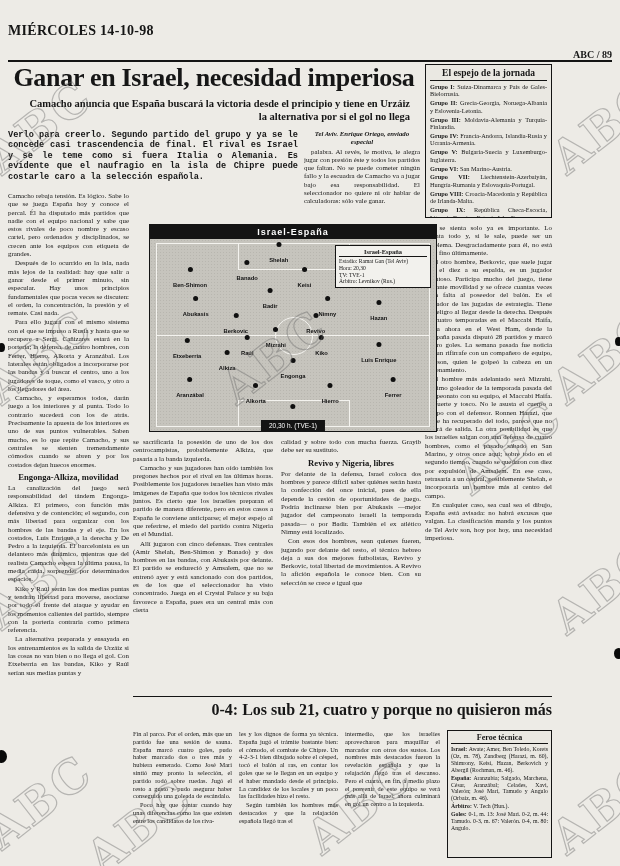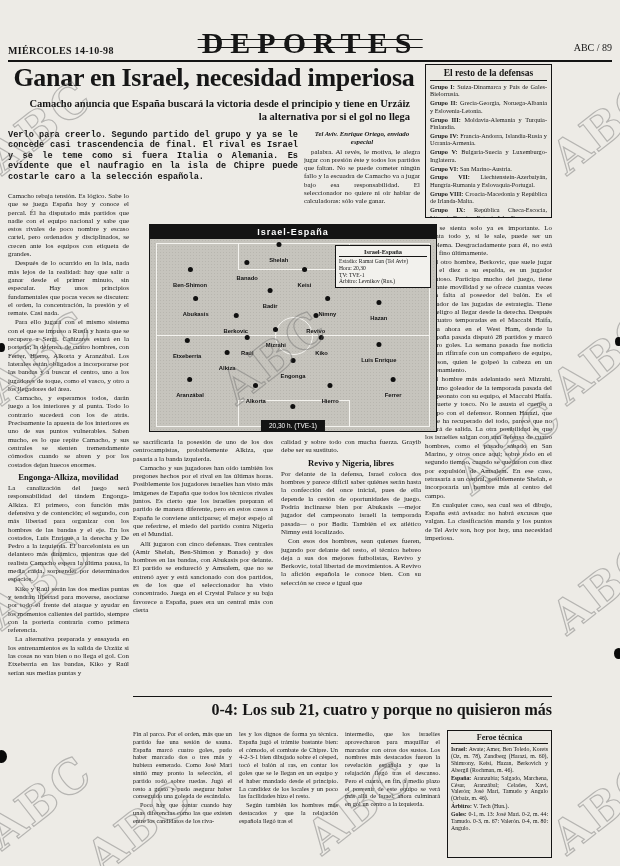--- a/index.html
+++ b/index.html
@@ -4,22 +4,22 @@
 <style>
   html,body{margin:0;padding:0;}
   .page{
     position:relative; width:620px; height:866px;
     background:#edebe6; overflow:hidden;
     font-family:"Liberation Serif","DejaVu Serif",serif;
     color:#161616;
   }
   
   .masthead{position:absolute;left:8px;right:8px;top:24px;height:36px;border-bottom:2px solid #141414;}
-  .m-date{position:absolute;left:0;bottom:4px;font-size:10px;font-weight:bold;letter-spacing:.3px;}
-  .m-folio{position:absolute;right:0;bottom:7px;font-size:10px;font-weight:normal;}
+  .m-date{position:absolute;left:0;bottom:21px;font-size:14px;font-weight:bold;letter-spacing:.3px;}
+  .m-folio{position:absolute;right:0;bottom:0;font-size:10px;font-weight:bold;}
   .m-section{
     position:absolute;left:50%;bottom:0;transform:translateX(-50%);
     font-size:30px;font-weight:bold;letter-spacing:7px;line-height:34px;
     background-image:linear-gradient(#141414,#141414),linear-gradient(#141414,#141414);
     background-repeat:no-repeat;background-size:100% 1px,100% 1px;
     background-position:0 13px,0 21px;
     padding:0 4px;
   }
   
   .headline{position:absolute;left:8px;top:64px;width:412px;font-size:26px;font-weight:bold;text-align:center;line-height:28px;letter-spacing:-.3px;}
@@ -81,35 +81,34 @@
   .h3{right:-2px;top:337px;width:7px;height:9px;}
   .h4{right:-3px;top:648px;width:9px;height:11px;}
 </style>
 </head>
 <body>
 
 <div class="page">
 
   <div class="masthead">
     <span class="m-date">MIÉRCOLES 14-10-98</span>
-    <span class="m-section">DEPORTES</span>
     <span class="m-folio">ABC / 89</span>
   </div>
 
   <h1 class="headline" style="margin:0;">Ganar en Israel, necesidad imperiosa</h1>
   <div class="subhead">Camacho anuncia que España buscará la victoria desde el principio y tiene en Urzáiz la alternativa por si el gol no llega</div>
   <div class="lead">Verlo para creerlo. Segundo partido del grupo y ya se le concede casi trascendencia de final. El rival es Israel y se le teme como si fuera Italia o Alemania. Es evidente que el naufragio en la isla de Chipre puede costarle caro a la selección española.</div>
 
   <div class="byline-block col">
     <p class="byline">Tel Aviv. Enrique Ortego, enviado especial</p>
     <p>palabra. Al revés, le motiva, le alegra jugar con presión éste y todos los partidos que faltan. No se puede cometer ningún fallo y la escuadra de Camacho va a jugar bajo esa responsabilidad. El seleccionador no quiere ni oír hablar de calculadoras: sólo vale ganar.</p>
   </div>
 
   <div class="sidebar">
-    <div class="sidebar-title">El resto de la defensas</div>
+    <div class="sidebar-title">El espejo de la jornada</div>
     <div>
         <p><b>Grupo I: </b>Suiza-Dinamarca y País de Gales-Bielorrusia.</p>
         <p><b>Grupo II: </b>Grecia-Georgia, Noruega-Albania y Eslovenia-Letonia.</p>
         <p><b>Grupo III: </b>Moldavia-Alemania y Turquía-Finlandia.</p>
         <p><b>Grupo IV: </b>Francia-Andorra, Islandia-Rusia y Ucrania-Armenia.</p>
         <p><b>Grupo V: </b>Bulgaria-Suecia y Luxemburgo-Inglaterra.</p>
         <p><b>Grupo VI: </b>San Marino-Austria.</p>
         <p><b>Grupo VII: </b>Liechtenstein-Azerbaiyán, Hungría-Rumania y Eslovaquia-Portugal.</p>
         <p><b>Grupo VIII: </b>Croacia-Macedonia y República de Irlanda-Malta.</p>
         <p><b>Grupo IX: </b>República Checa-Escocia, Lituania-Bosnia y Estonia-Islas Feroe.</p>

